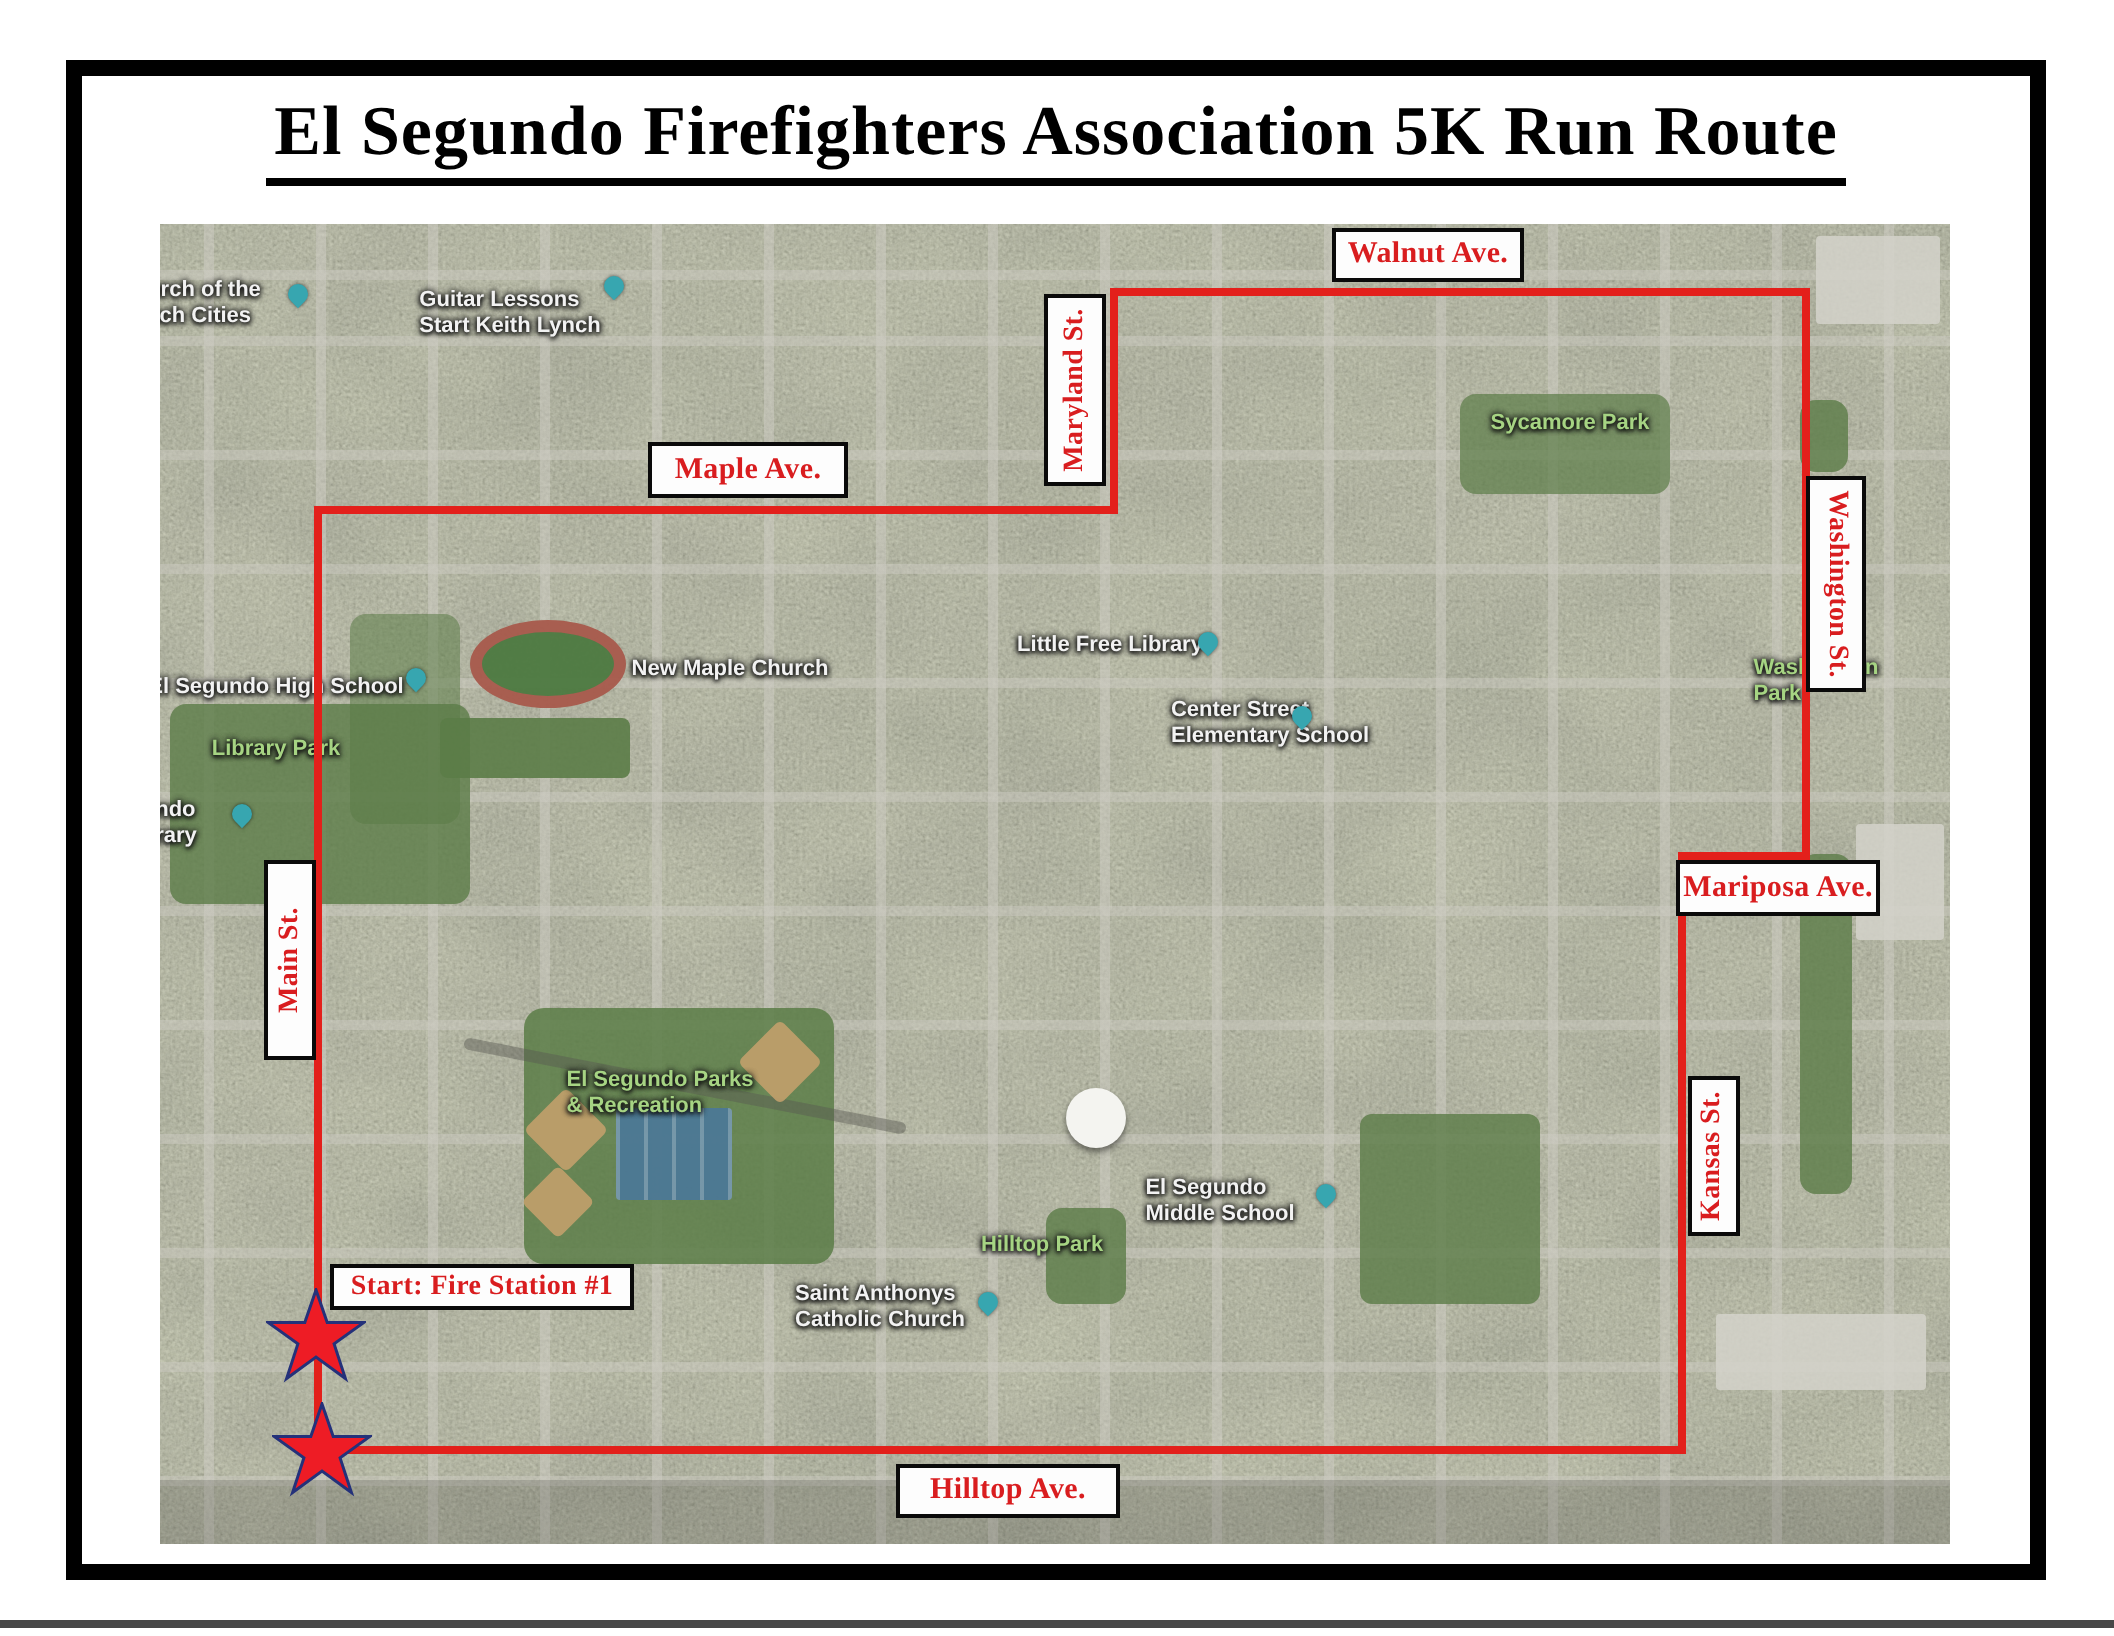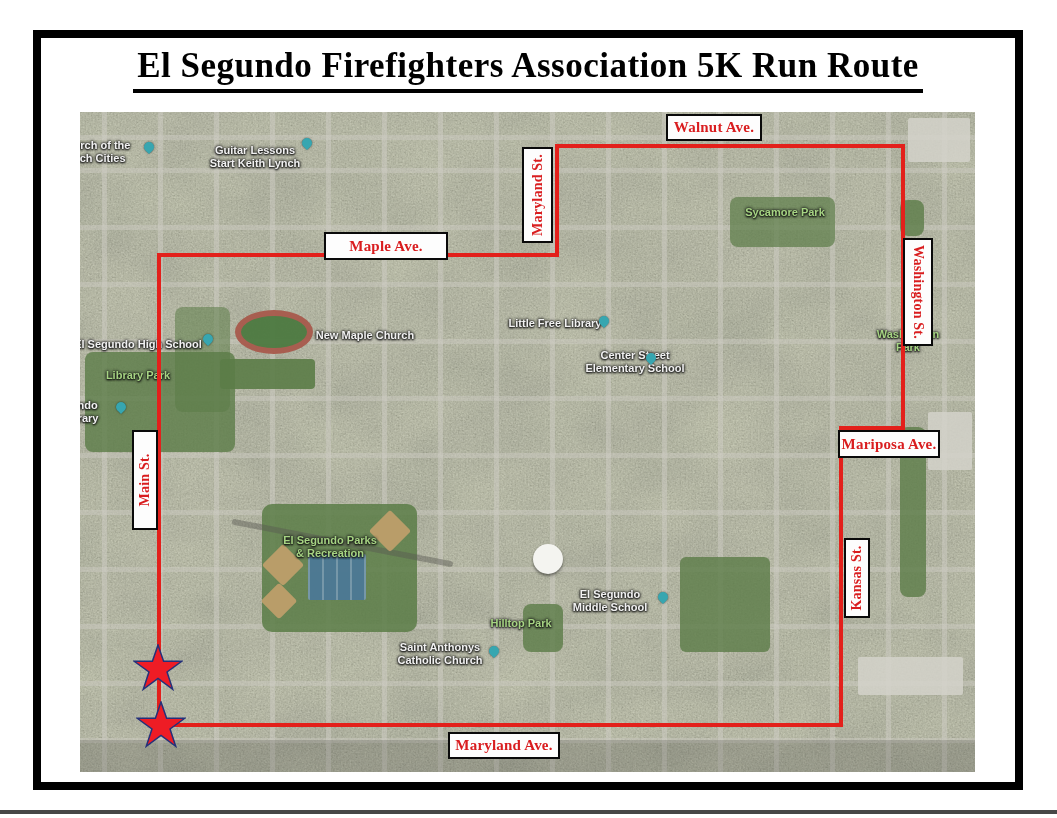--- a/index.html
+++ b/index.html
@@ -39,21 +39,21 @@
   .tennis{
     background:#4b7899;opacity:.9;border-radius:2px;
     background-image:repeating-linear-gradient(90deg, rgba(255,255,255,.25) 0 2px, rgba(0,0,0,0) 2px 14px);
   }
   .diamond{background:#c2a06b;opacity:.9;border-radius:3px;transform:rotate(45deg);}
   .water-tower{background:#f4f4f0;border-radius:50%;box-shadow:0 2px 3px rgba(0,0,0,.45);z-index:4;}
   .rail{background:rgba(88,88,82,.45);transform:rotate(11deg);border-radius:3px;}
   .shade{background:rgba(66,66,60,.22);}
   .poi{
     position:absolute;z-index:5;transform:translate(-50%,-50%);
-    color:#f2f2f2;font-size:11px;line-height:13px;font-weight:700;text-align:center;
+    color:#f2f2f2;font-size:11px;line-height:13px;font-weight:700;
     white-space:nowrap;font-family:"Liberation Sans",sans-serif;
     text-shadow:0 0 3px #1a1a1a,0 0 3px #1a1a1a,0 1px 2px #000;
   }
   .poi.park{color:var(--park-label-green,#a6d483);}
   .poi.clip-left{text-align:left;}
   .pin{
     position:absolute;z-index:5;width:10px;height:10px;background:#37a6b0;
     border-radius:50% 50% 50% 0;transform:rotate(-45deg);
     box-shadow:0 0 2px rgba(0,0,0,.6);
   }
@@ -176,36 +176,37 @@
   <div class="rt" style="left:77px;top:141px;width:4px;height:476px;"></div>
   <div class="rt" style="left:77px;top:141px;width:402px;height:4px;"></div>
   <div class="rt" style="left:475px;top:32px;width:4px;height:113px;"></div>
   <div class="rt" style="left:475px;top:32px;width:350px;height:4px;"></div>
   <div class="rt" style="left:821px;top:32px;width:4px;height:286px;"></div>
   <div class="rt" style="left:761px;top:314px;width:64px;height:4px;"></div>
   <div class="rt" style="left:759px;top:314px;width:4px;height:301px;"></div>
   <div class="rt" style="left:77px;top:611px;width:686px;height:4px;"></div>
 
   <div class="slabel" style="left:586px;top:2px;width:96px;height:27px;">Walnut Ave.</div>
-  <div class="slabel" style="left:244px;top:120px;width:124px;height:28px;">Maple Ave.</div>
+  <div class="slabel" style="left:244px;top:109px;width:100px;height:28px;">Maple Ave.</div>
   <div class="slabel small v-up" style="left:442px;top:35px;width:31px;height:96px;">
     <span>Maryland St.</span>
   </div>
   <div class="slabel small v-down" style="left:823px;top:126px;width:30px;height:108px;">
     <span>Washington St.</span>
   </div>
   <div class="slabel" style="left:758px;top:318px;width:102px;height:28px;">Mariposa Ave.</div>
   <div class="slabel small v-up" style="left:52px;top:318px;width:26px;height:100px;">
     <span>Main St.</span>
   </div>
   <div class="slabel small v-up" style="left:764px;top:426px;width:26px;height:80px;">
     <span>Kansas St.</span>
   </div>
-  <div class="slabel" style="left:368px;top:620px;width:112px;height:27px;">Maryland Ave.</div>
-
+  <div class="slabel" style="left:368px;top:620px;width:112px;height:27px;">Hilltop Ave.</div>
+
+  <div class="slabel small" style="left:85px;top:520px;width:152px;height:23px;">Start: Fire Station #1</div>
 
   <div class="star" style="left:53px;top:532px;width:50px;height:50px;">
     <svg width="50" height="50" viewBox="0 0 100 100">
       <polygon points="50,2 61.2,34.6 97.6,34.6 68.1,55.9 79.4,90.5 50,69 20.6,90.5 31.9,55.9 2.4,34.6 38.8,34.6"></polygon>
     </svg>
   </div>
   <div class="star" style="left:56px;top:589px;width:50px;height:50px;">
     <svg width="50" height="50" viewBox="0 0 100 100">
       <polygon points="50,2 61.2,34.6 97.6,34.6 68.1,55.9 79.4,90.5 50,69 20.6,90.5 31.9,55.9 2.4,34.6 38.8,34.6"></polygon>
     </svg>

